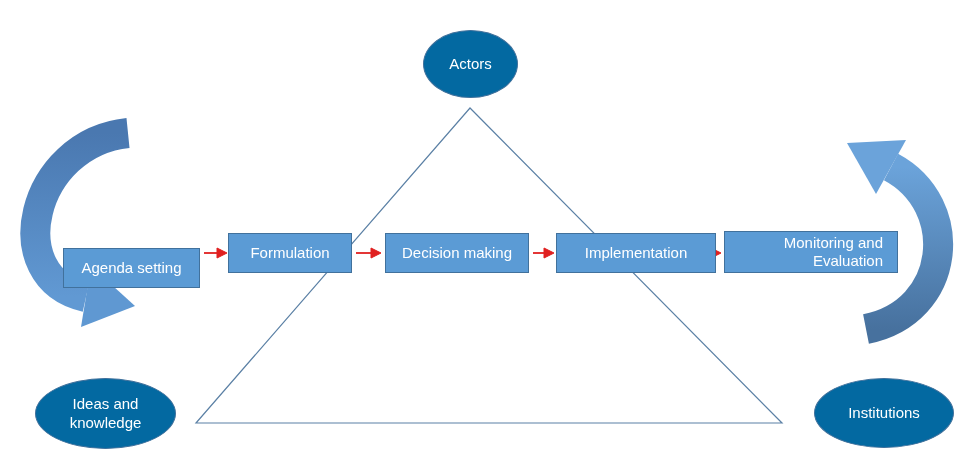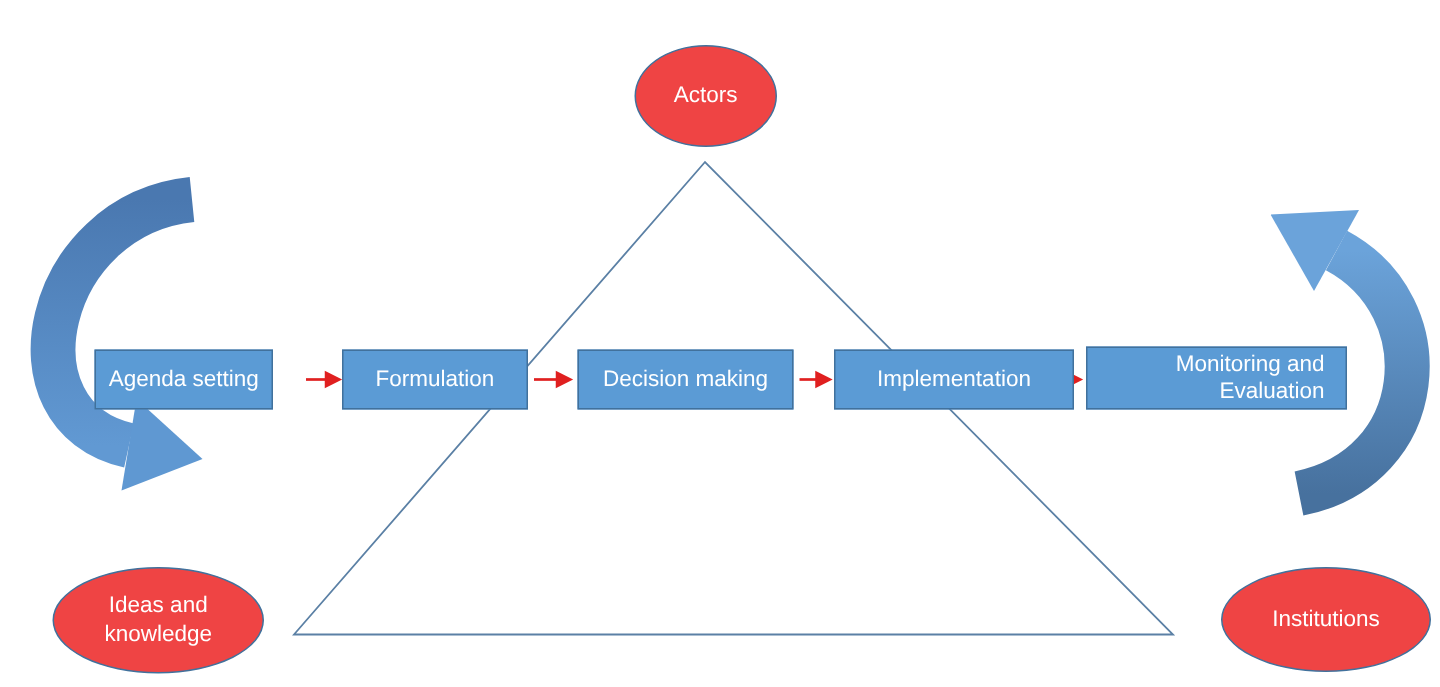--- a/index.html
+++ b/index.html
@@ -18,25 +18,25 @@
     color:#ffffff;
     font-size:15px;
     line-height:1.22;
     box-sizing:border-box;
   }
   .stage-box{
     background:#5b9bd5;
     border:1.5px solid #41719c;
   }
   .ellipse{
-    background:#ef4444;
+    background:#0369a1;
     border:1.5px solid #41719c;
     border-radius:50%;
   }
-  #box-agenda        {left:63px;  top:233px; width:119px; height:40px;}
+  #box-agenda        {left:63px;  top:248px; width:137px; height:40px;}
   #box-formulation   {left:228px; top:233px; width:124px; height:40px;}
   #box-decision      {left:385px; top:233px; width:144px; height:40px;}
   #box-implementation{left:556px; top:233px; width:160px; height:40px;}
   #box-monitoring    {left:724px; top:231px; width:174px; height:42px; padding:0 14px;text-align:right;}
   #ellipse-actors    {left:423px; top:30px;  width:95px;  height:68px;}
   #ellipse-ideas     {left:35px;  top:378px; width:141px; height:71px; padding:0 18px;}
   #ellipse-institutions{left:814px; top:378px; width:140px; height:70px;}
 </style>
 </head>
 <body>

